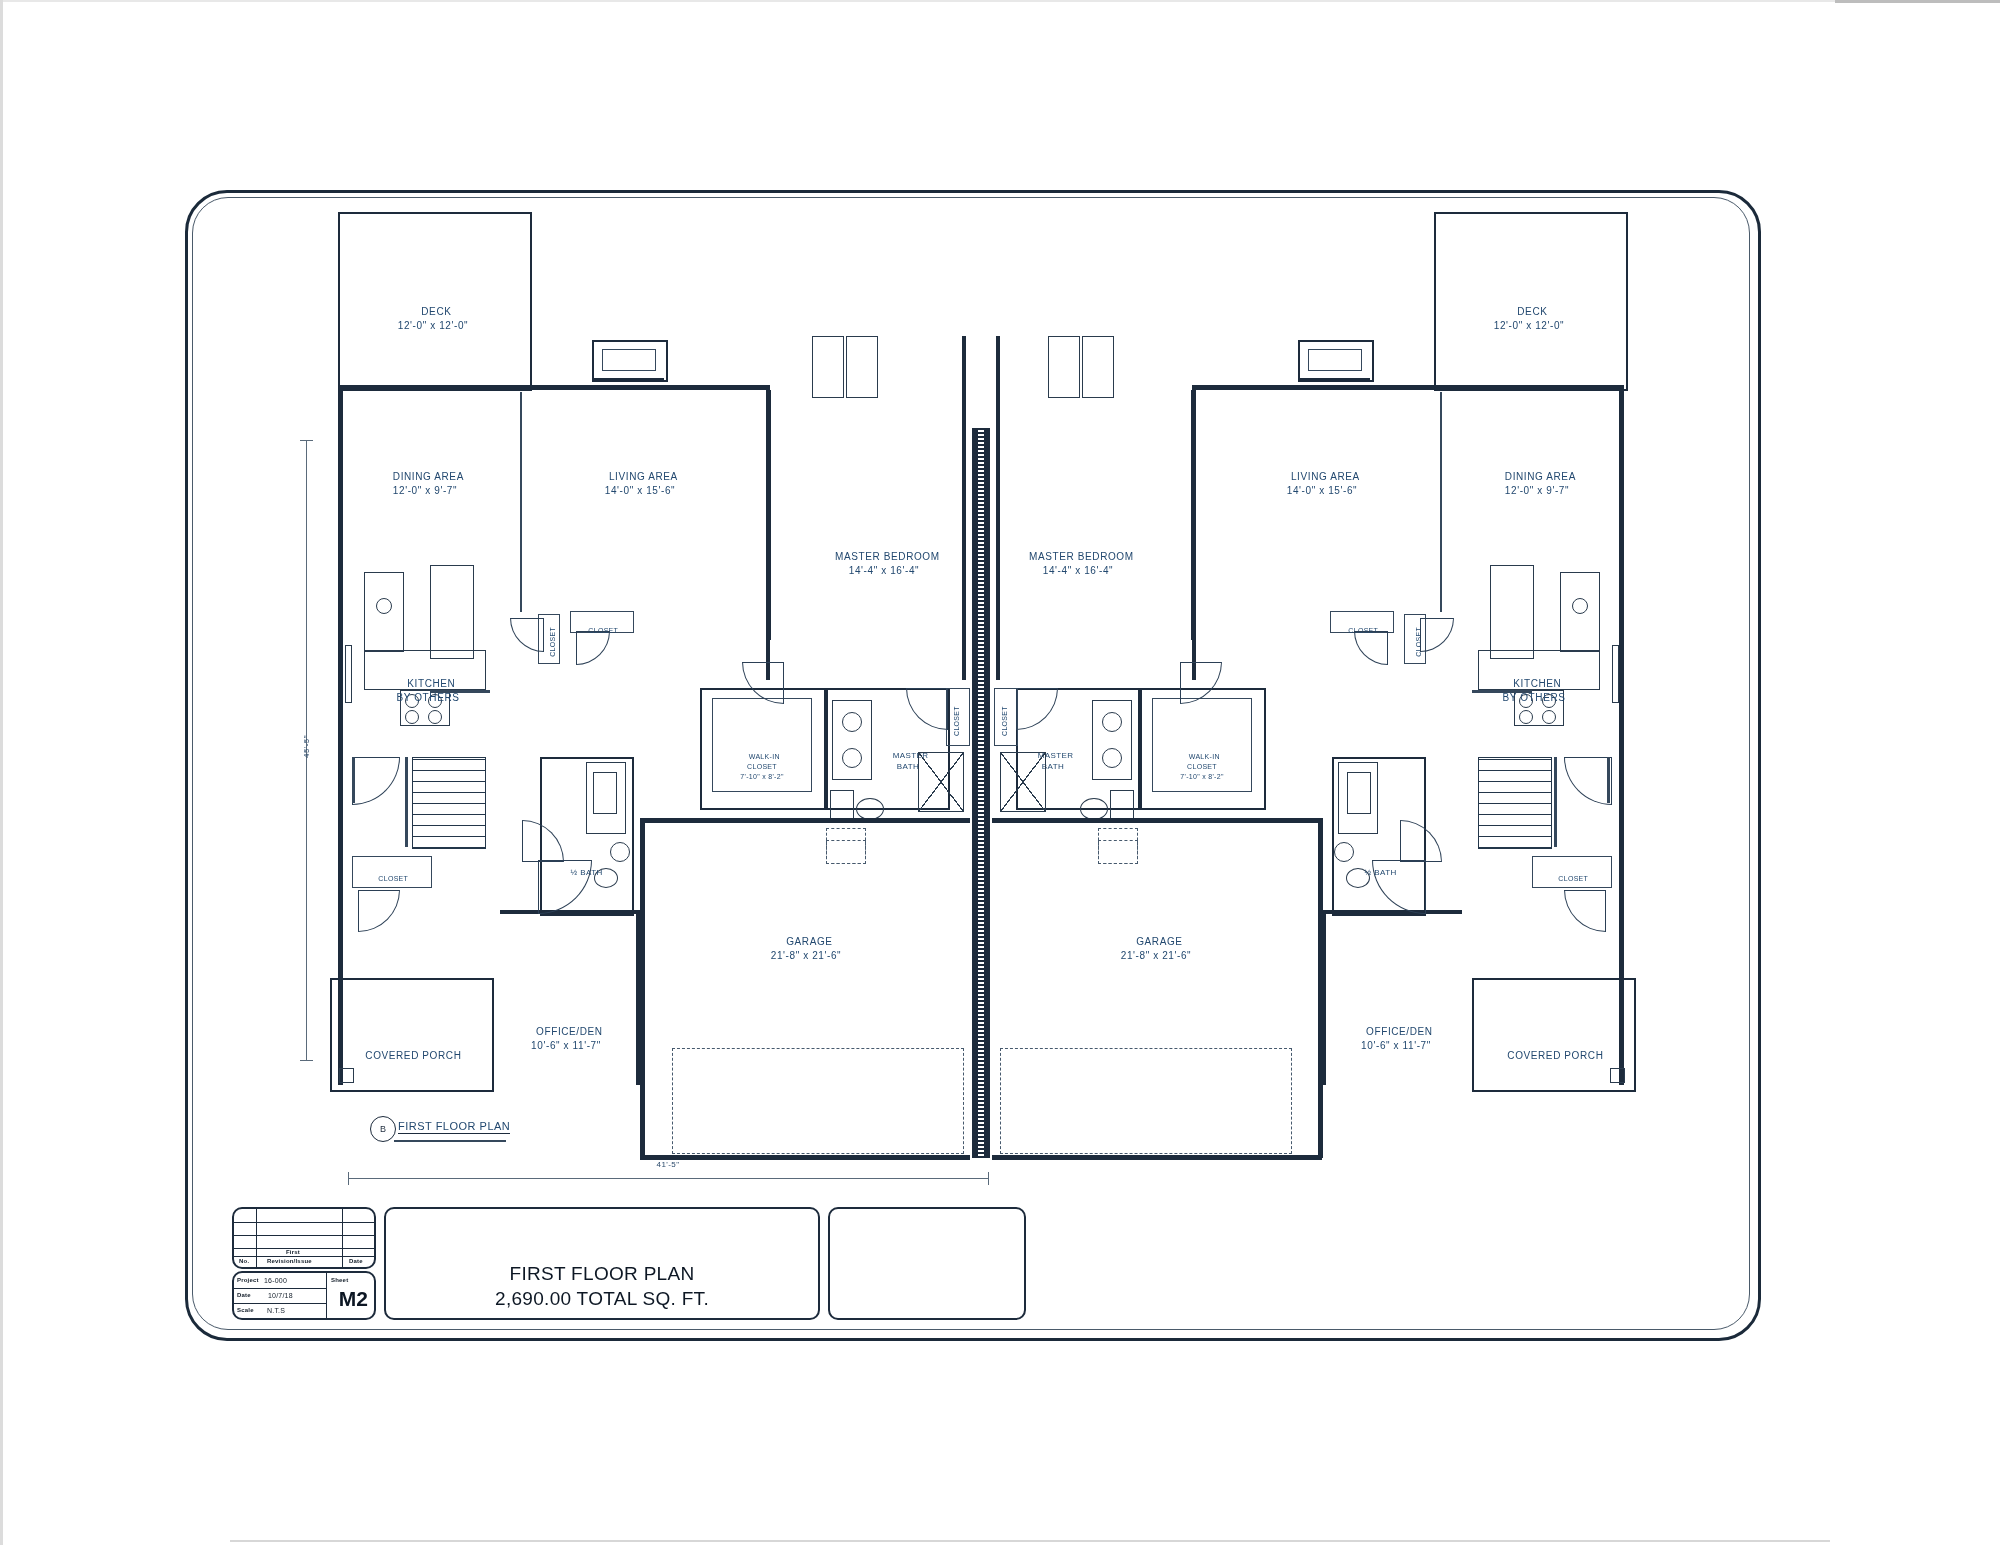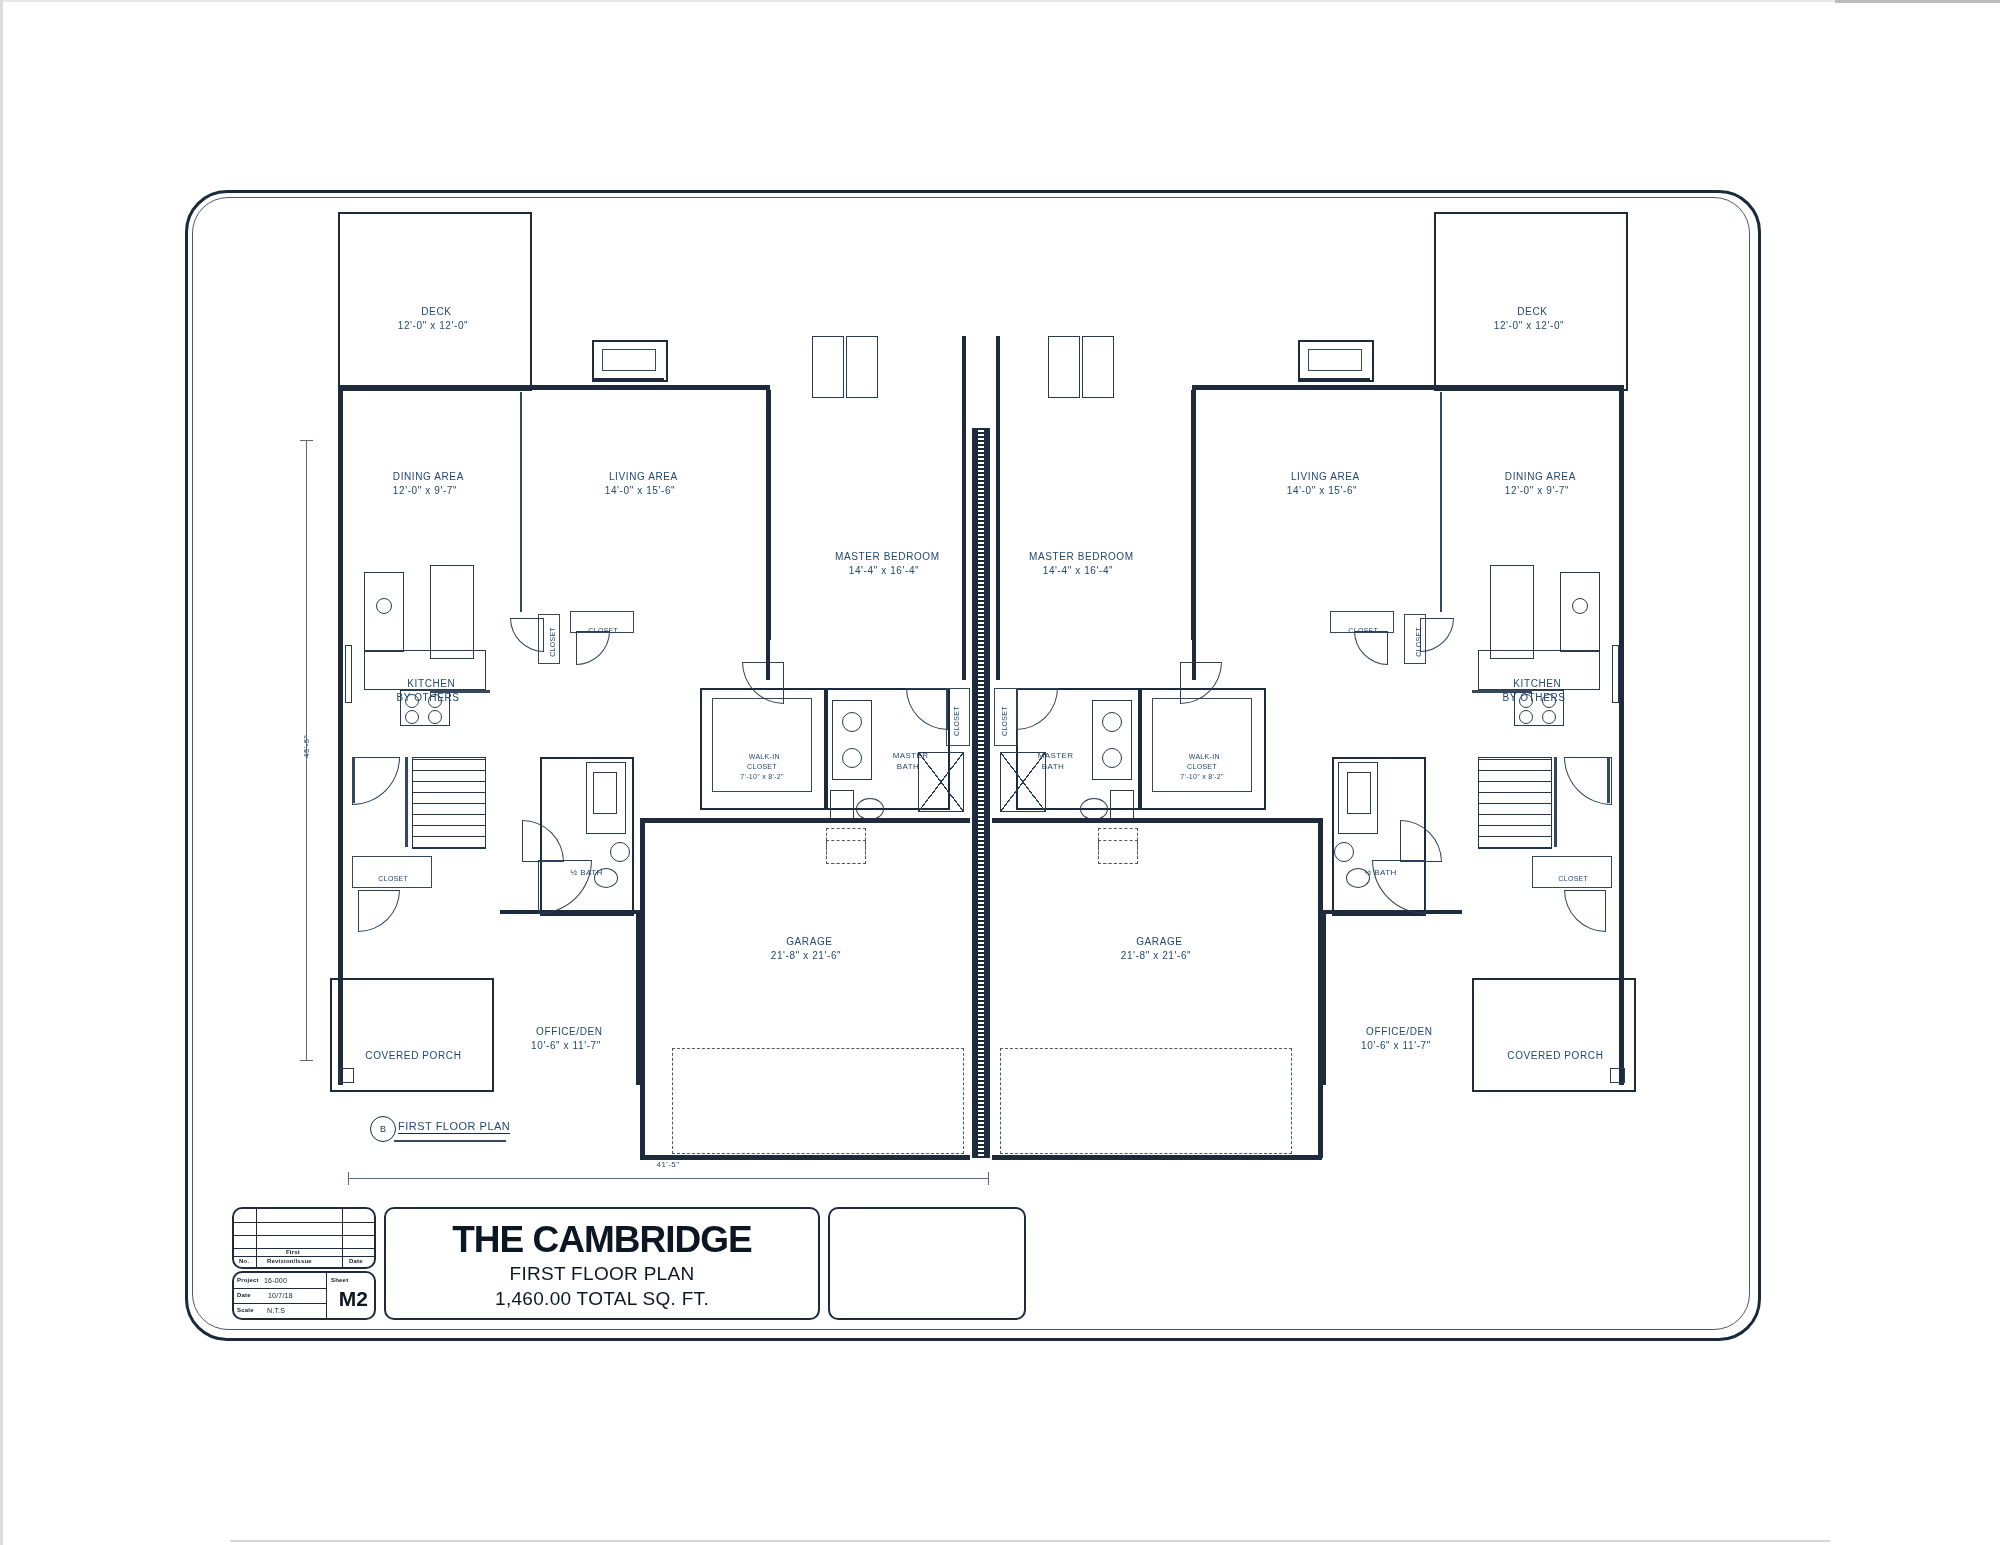--- a/index.html
+++ b/index.html
@@ -385,19 +385,18 @@
     <div class="tb-t tb-small" style="left:30px;top:4px;">16-000</div>
     <div class="tb-t tb-micro" style="left:3px;top:19px;">Date</div>
     <div class="tb-t tb-small" style="left:34px;top:19px;">10/7/18</div>
     <div class="tb-t tb-micro" style="left:3px;top:34px;">Scale</div>
     <div class="tb-t tb-small" style="left:33px;top:34px;">N.T.S</div>
     <div class="tb-t tb-micro" style="left:97px;top:4px;">Sheet</div>
     <div class="sheet-id">M2</div>
   </div>
 
   <div class="tb-box tb-title">
-    <div class="main-title">THE CAMBRIDGE</div>
     <div class="sub1">FIRST FLOOR PLAN</div>
-    <div class="sub2">1,460.00 TOTAL SQ. FT.</div>
+    <div class="sub2">2,690.00 TOTAL SQ. FT.</div>
   </div>
 
   <div class="tb-box tb-blank"></div>
 </div>
 
 </body></html>

